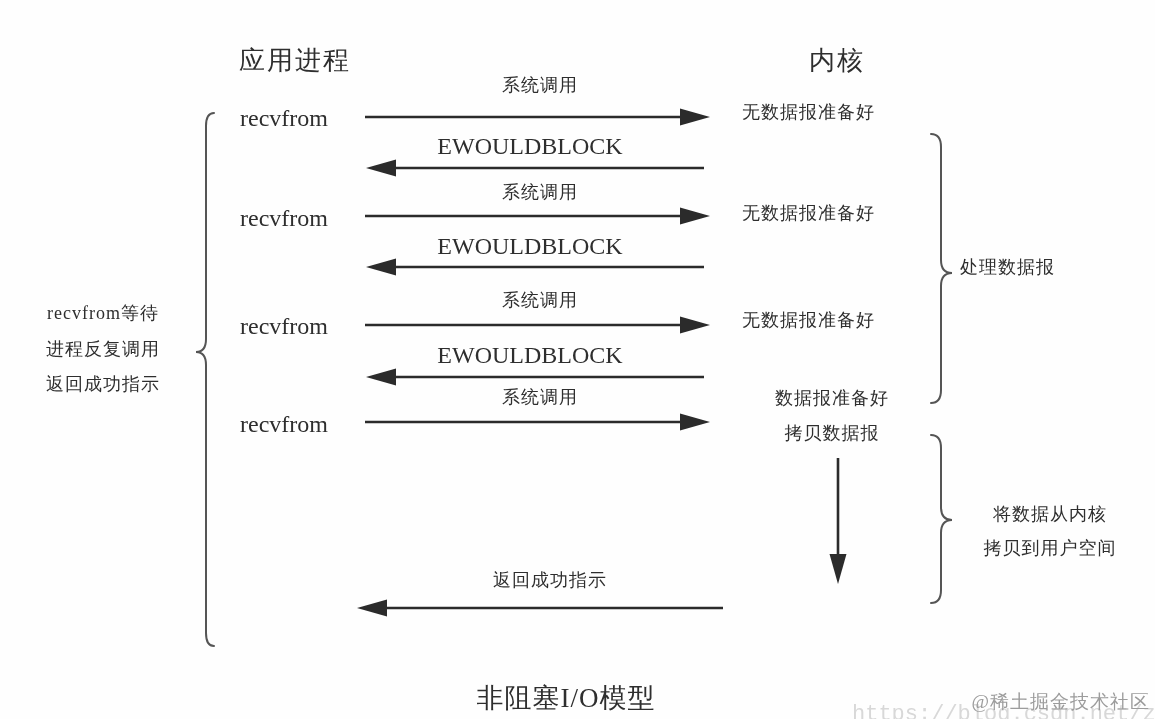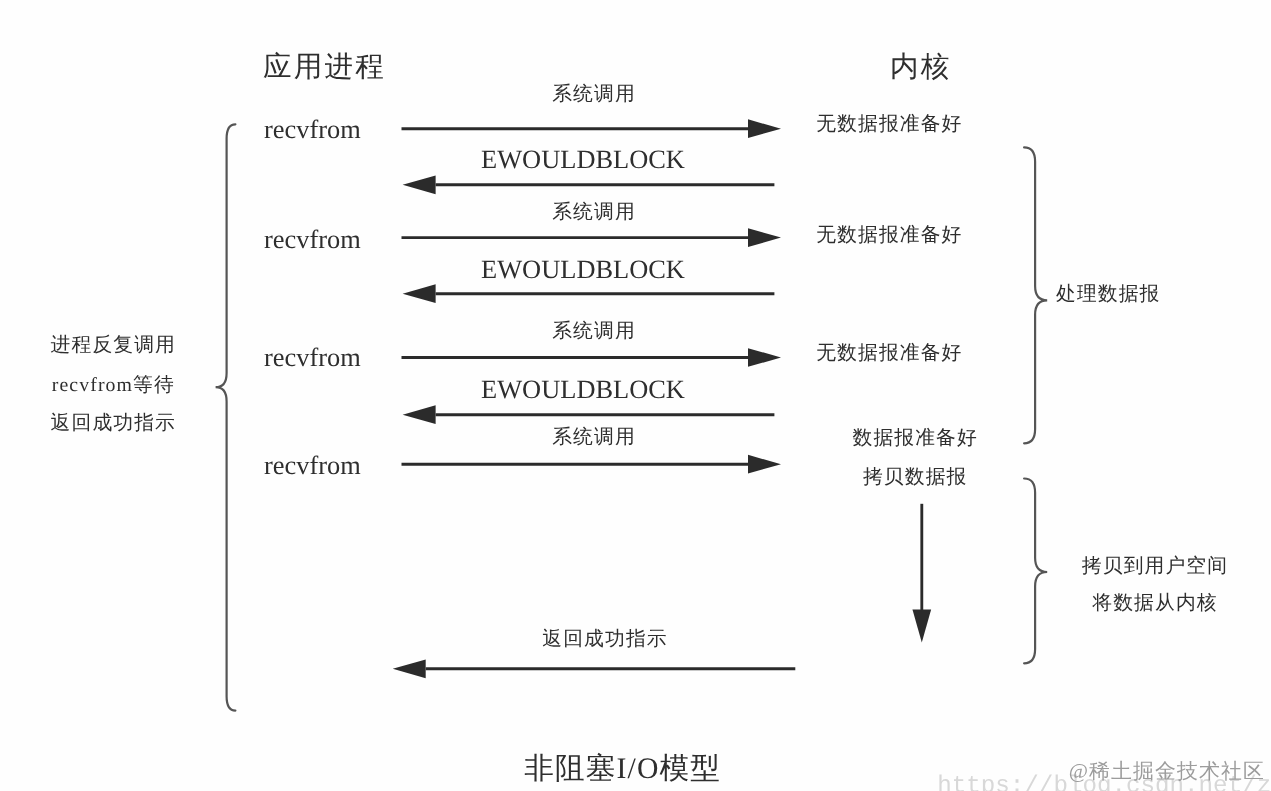--- a/index.html
+++ b/index.html
@@ -74,22 +74,22 @@
       <path d="M 214,113 Q 206,113 206,126 L 206,339 Q 206,352 196,352 Q 206,352 206,365 L 206,633 Q 206,646 214,646"></path>
       <path d="M 931,134 Q 941,134 941,147 L 941,260 Q 941,273 952,273 Q 941,273 941,286 L 941,390 Q 941,403 931,403"></path>
       <path d="M 931,435 Q 941,435 941,448 L 941,507 Q 941,520 952,520 Q 941,520 941,533 L 941,590 Q 941,603 931,603"></path>
     </g>
   </svg>
 
   <div class="abs txt hdr" style="left:239px; top:47px;">应用进程</div>
   <div class="abs txt hdr" style="left:809px; top:47px;">内核</div>
 
   <div class="abs txt zh ctr" style="left:12px; top:296px; width:182px; line-height:35.5px;">
+    <span style="display:block;">recvfrom等待</span>
     <span style="display:block;">进程反复调用</span>
-    <span style="display:block;">recvfrom等待</span>
     <span style="display:block;">返回成功指示</span>
   </div>
 
   <div class="abs txt lat" style="left:240px; top:106px;">recvfrom</div>
   <div class="abs txt zh ctr" style="left:390px; top:76px; width:300px;">系统调用</div>
   <div class="abs txt lat ctr" style="left:380px; top:134px; width:300px;">EWOULDBLOCK</div>
   <div class="abs txt zh" style="left:742px; top:103px;">无数据报准备好</div>
 
   <div class="abs txt lat" style="left:240px; top:206px;">recvfrom</div>
   <div class="abs txt zh ctr" style="left:390px; top:183px; width:300px;">系统调用</div>
@@ -104,22 +104,22 @@
   <div class="abs txt lat" style="left:240px; top:412px;">recvfrom</div>
   <div class="abs txt zh ctr" style="left:390px; top:388px; width:300px;">系统调用</div>
   <div class="abs txt zh ctr" style="left:732px; top:424px; width:200px;">拷贝数据报</div>
 
   <div class="abs txt zh ctr" style="left:732px; top:389px; width:200px;">数据报准备好</div>
 
   <div class="abs txt zh ctr" style="left:400px; top:571px; width:300px;">返回成功指示</div>
 
   <div class="abs txt zh" style="left:960px; top:258px;">处理数据报</div>
   <div class="abs txt zh ctr" style="left:955px; top:497px; width:190px; line-height:34px;">
+    <span style="display:block;">将数据从内核</span>
     <span style="display:block;">拷贝到用户空间</span>
-    <span style="display:block;">将数据从内核</span>
   </div>
 
   <div class="abs txt zh ctr" style="left:446px; top:684px; width:240px; font-size:27px;">非阻塞I/O模型</div>
 
   <div class="abs txt wm-url" style="left:852px; top:703px;">https://blog.csdn.net/z</div>
   <div class="abs txt wm-community" style="right:5px; top:692px;">@稀土掘金技术社区</div>
 
 </div>
 
 </body></html>

